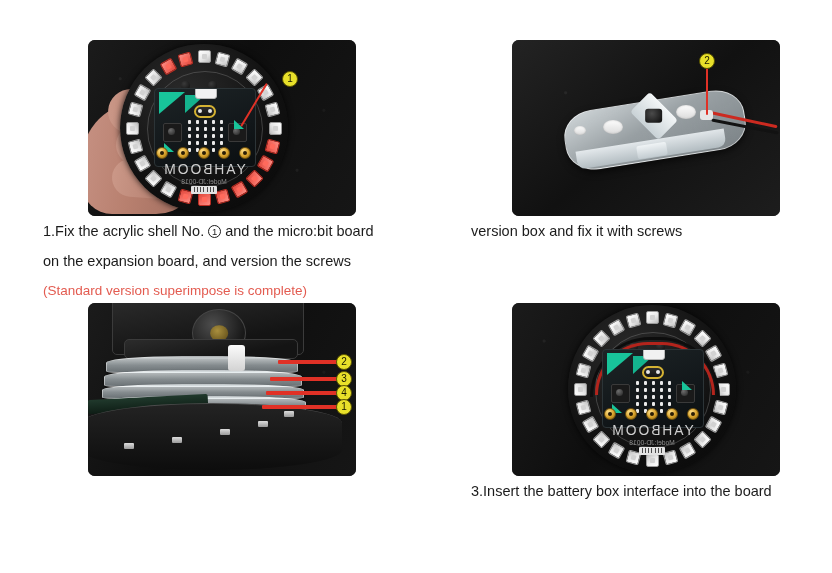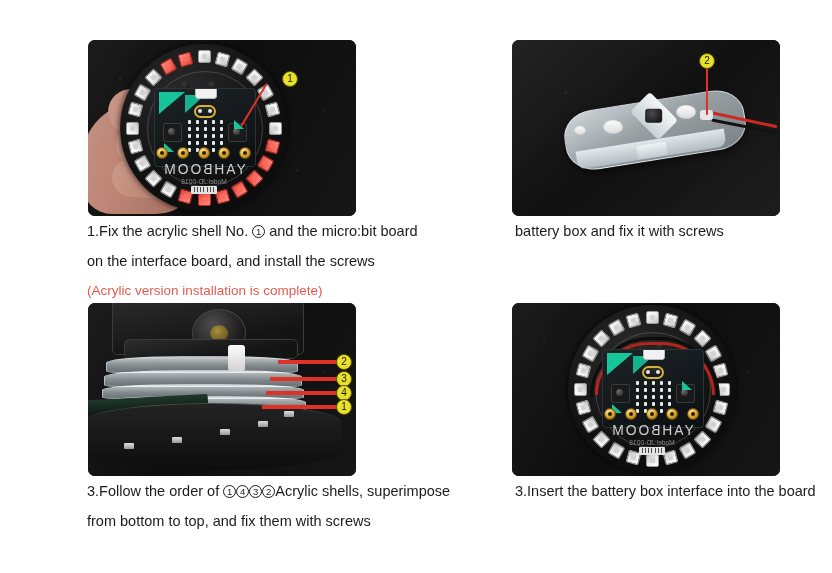--- a/index.html
+++ b/index.html
@@ -409,21 +409,21 @@
     width: 13px;
     height: 13px;
     line-height: 12px;
     border: 1px solid #1b1b1b;
     border-radius: 50%;
     font-size: 9.5px;
     text-align: center;
     vertical-align: 1px;
     box-sizing: border-box;
   }
-  .cap-line { display: block; margin-left: 44px; }
+  .cap-line { display: block; }
 </style>
 </head>
 <body>
 
 <div class="page">
 
   <div class="step" id="step-1">
     <div class="photo-wrap">
       <div class="photo p1">
         <div class="felt"></div>
@@ -517,22 +517,22 @@
             </div>
           </div>
       </div>
 
       <div class="leader" style="left:178px; top:43px; width:2px; height:50px; transform:rotate(31deg); transform-origin: top left;"></div>
       <div class="callout" style="left:194px; top:31px;">1</div>
     </div>
 
     <div class="caption">
       <span class="cap-line" id="s1l0">1.Fix the acrylic shell No. <span class="cnum">1</span> and the micro:bit board</span>
-      <span class="cap-line" id="s1l1">on the interface board, and install the screws</span>
-      <span class="cap-line note">(Acrylic version installation is complete)</span>
+      <span class="cap-line" id="s1l1">on the expansion board, and version the screws</span>
+      <span class="cap-line note">(Standard version superimpose is complete)</span>
     </div>
   </div>
 
   <div class="step" id="step-2">
     <div class="photo-wrap">
       <div class="photo p2">
         <div class="felt lighter"></div>
 
         <div class="acrylic-bar" style="left:52px; top:60px; width:180px; height:58px; transform: rotate(-9deg);"></div>
         <div class="acrylic-edge" style="left:64px; top:100px; width:150px; height:18px; transform: rotate(-9deg);"></div>
@@ -546,21 +546,21 @@
         <div class="wire-red" style="left:196px; top:78px; width:70px; height:3px; background:#cc2a20; transform: rotate(12deg);"></div>
         <div class="wire-blk" style="left:199px; top:85px; width:68px; height:3px; background:#121212; transform: rotate(11deg);"></div>
         <div class="wire-red" style="left:188px; top:70px; width:13px; height:10px; background:#e6e6e6;"></div>
       </div>
 
       <div class="leader" style="left:194px; top:27px; width:2px; height:48px;"></div>
       <div class="callout" style="left:187px; top:13px;">2</div>
     </div>
 
     <div class="caption">
-      <span class="cap-line" id="s2l1">battery box and fix it with screws</span>
+      <span class="cap-line" id="s2l1">version box and fix it with screws</span>
     </div>
   </div>
 
   <div class="step" id="step-3">
     <div class="photo-wrap">
       <div class="photo p3">
         <div class="felt"></div>
 
         <div class="battbox" style="left:24px; top:-6px; width:190px; height:56px;"></div>
         <div class="batt-cyl" style="left:104px; top:6px; width:52px; height:46px;"></div>
@@ -589,24 +589,20 @@
       <div class="leader" style="left:182px; top:74px;  width:70px; height:4px;"></div>
       <div class="callout" style="left:248px; top:68px;">3</div>
 
       <div class="leader" style="left:178px; top:88px;  width:74px; height:4px;"></div>
       <div class="callout" style="left:248px; top:82px;">4</div>
 
       <div class="leader" style="left:174px; top:102px; width:78px; height:4px;"></div>
       <div class="callout" style="left:248px; top:96px;">1</div>
     </div>
 
-    <div class="caption">
-      <span class="cap-line" id="s3l0">3.Follow the order of <span class="cnum">1</span><span class="cnum">4</span><span class="cnum">3</span><span class="cnum">2</span>Acrylic shells, superimpose</span>
-      <span class="cap-line" id="s3l1">from bottom to top, and fix them with screws</span>
-    </div>
   </div>
 
   <div class="step" id="step-4">
     <div class="photo-wrap">
       <div class="photo p4">
         <div class="felt"></div>
         <div class="board" id="board4" style="left: 56px; top: 2px; width: 168px; height: 168px;">
             <div class="board-inner-ring" style="left: 26.88px; top: 26.88px; width: 114.24px; height: 114.24px;"></div>
             <div class="led" style="left: 84px; top: 12.6px; transform: rotate(0deg);"></div>
             <div class="led" style="left: 102.48px; top: 15.0329px; transform: rotate(15deg);"></div>

